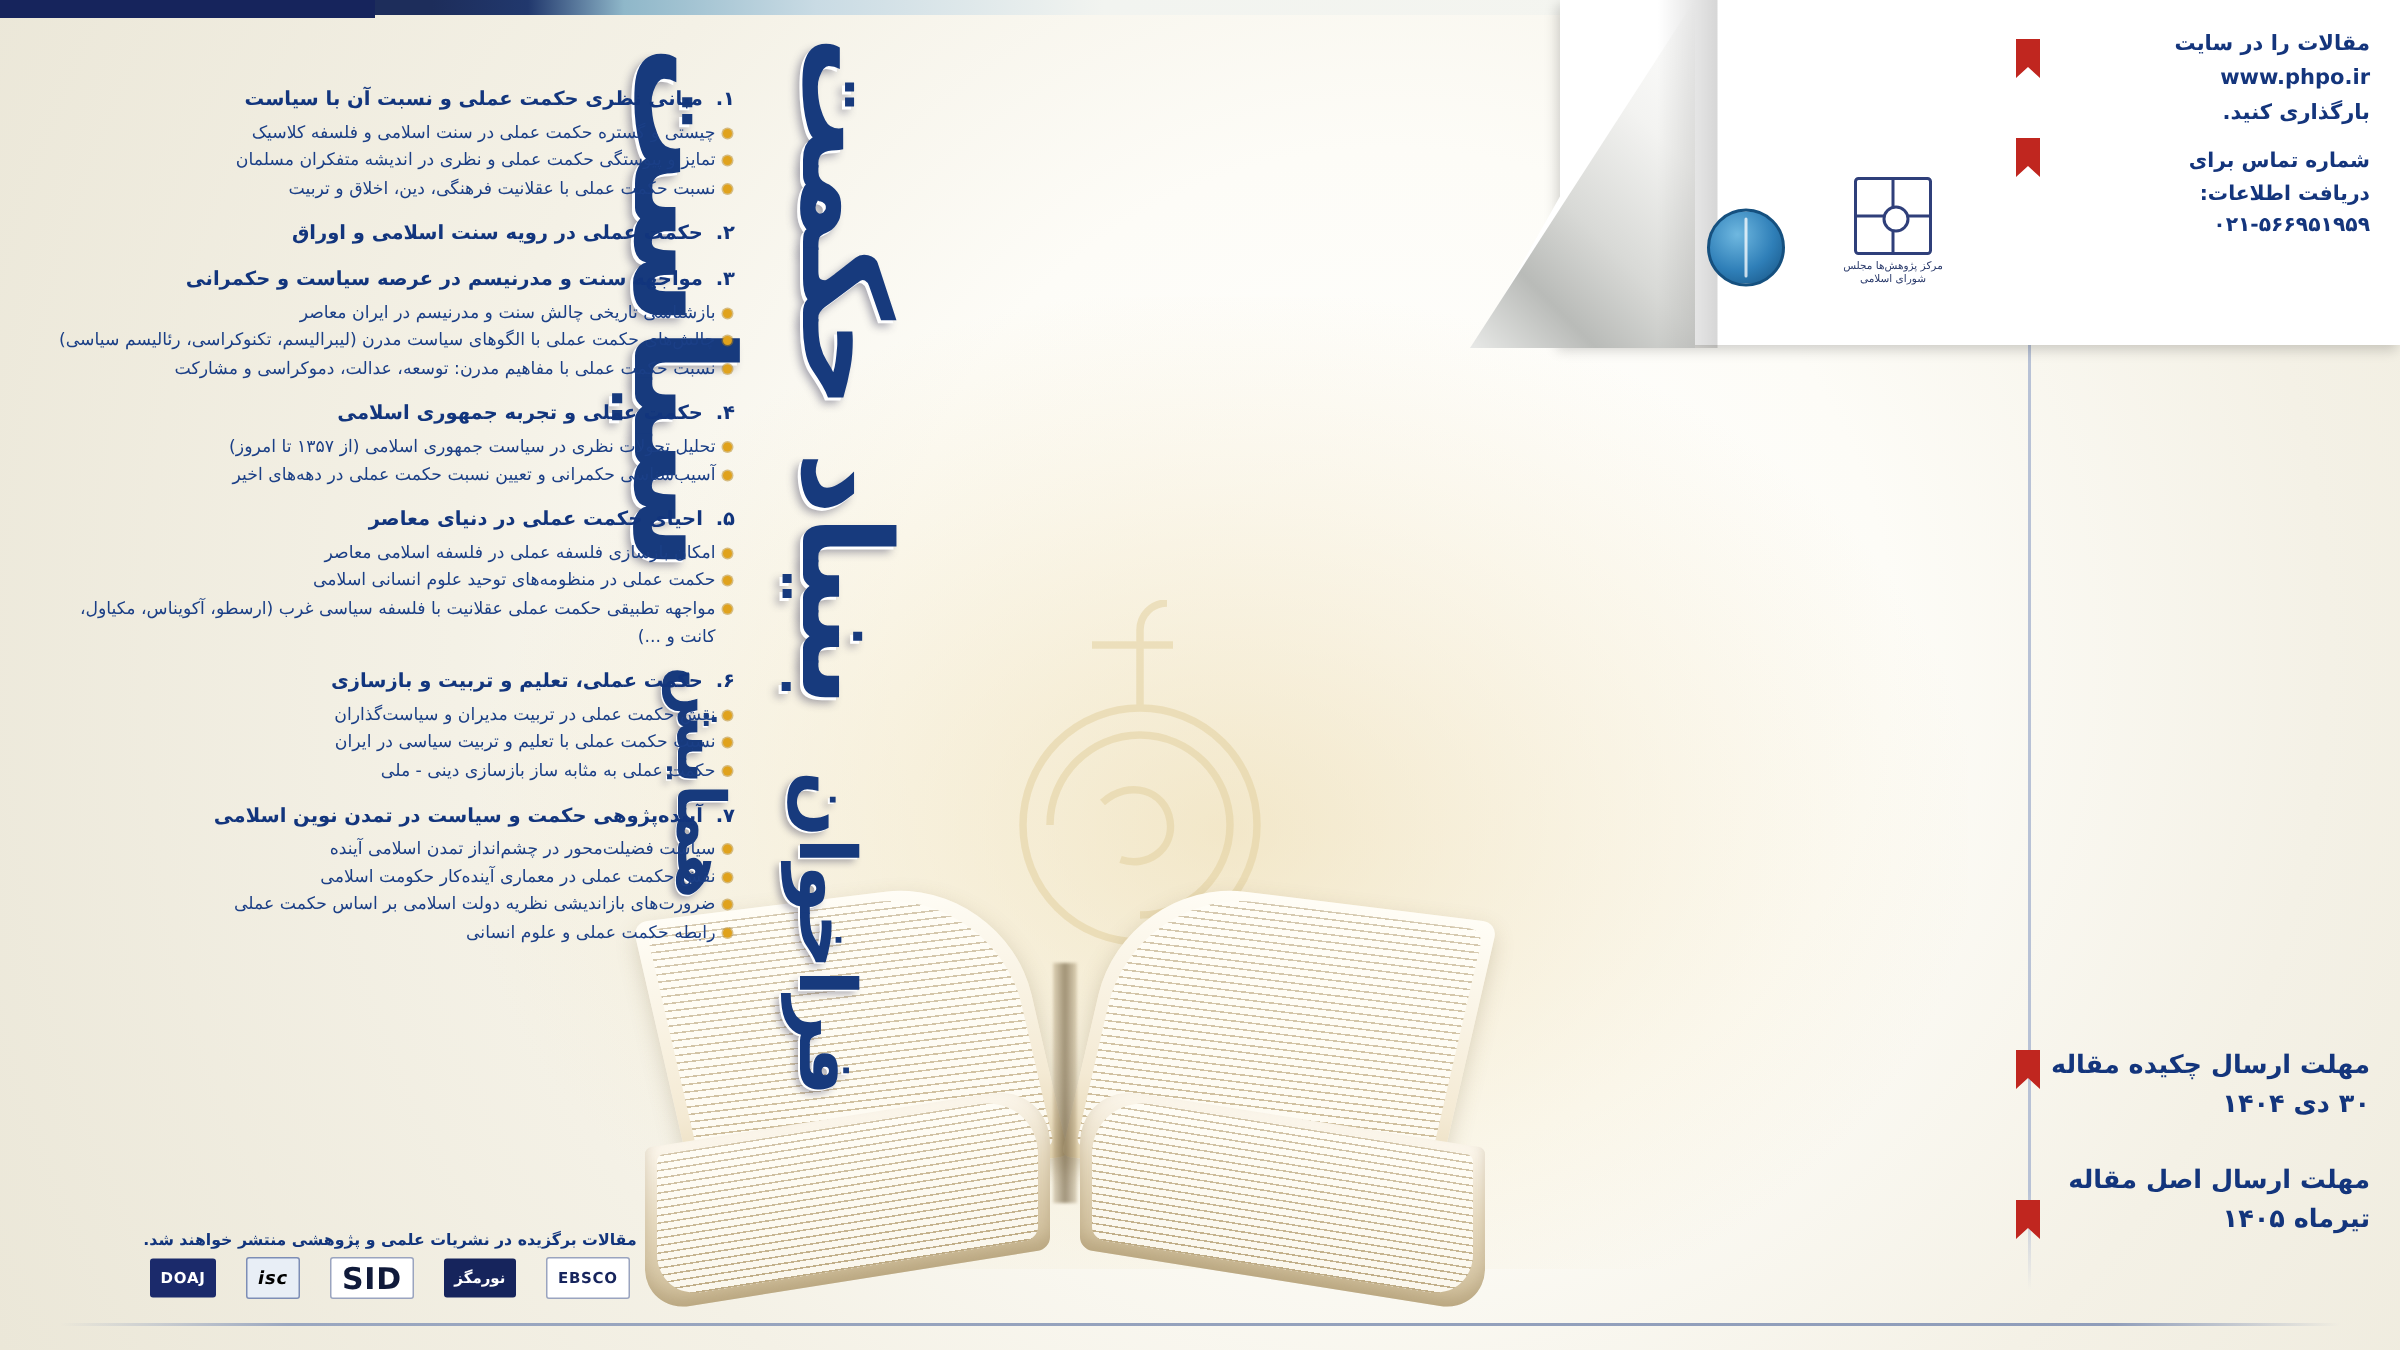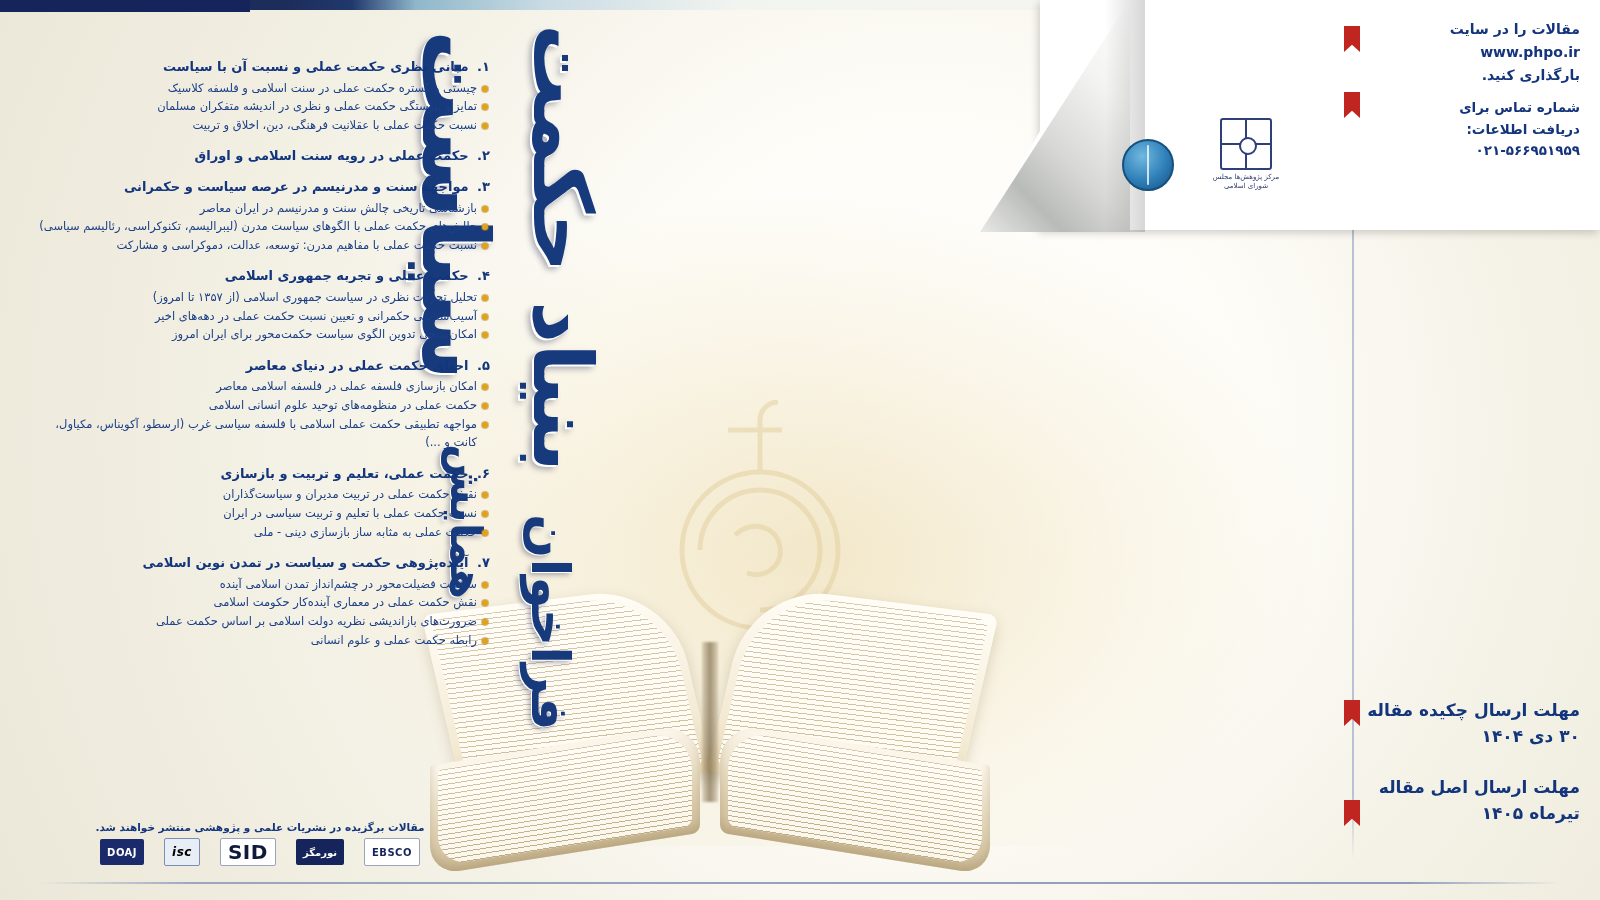--- a/index.html
+++ b/index.html
@@ -176,21 +176,21 @@
     color: #13357c;
     font-weight: bold;
     font-size: 17px;
     line-height: 1.5;
   }
 
   
   .logos {
     position: absolute;
     top: 118px;
-    right: 316px;
+    right: 300px;
     display: flex;
     gap: 34px;
     align-items: flex-end;
     z-index: 5;
   }
   .logo-box { text-align: center; }
   .logo-mark {
     width: 48px; height: 48px;
     margin: 0 auto;
     position: relative;
@@ -558,33 +558,32 @@
     </div>
 
     <div class="section">
       <div class="sec-head">
         <span class="sec-num">۴.</span>
         <span>حکمت عملی و تجربه جمهوری اسلامی</span>
       </div>
       <ul class="bullets">
         <li>تحلیل تحولات نظری در سیاست جمهوری اسلامی (از ۱۳۵۷ تا امروز)</li>
         <li>آسیب‌شناسی حکمرانی و تعیین نسبت حکمت عملی در دهه‌های اخیر</li>
-        <li>امکان‌سنجی تدوین الگوی سیاست حکمت‌محور برای ایران امروز</li>
       </ul>
     </div>
 
     <div class="section">
       <div class="sec-head">
         <span class="sec-num">۵.</span>
         <span>احیای حکمت عملی در دنیای معاصر</span>
       </div>
       <ul class="bullets">
         <li>امکان بازسازی فلسفه عملی در فلسفه اسلامی معاصر</li>
         <li>حکمت عملی در منظومه‌های توحید علوم انسانی اسلامی</li>
-        <li>مواجهه تطبیقی حکمت عملی اسلامی با فلسفه سیاسی غرب (ارسطو، آکویناس، مکیاول، کانت و ...)</li>
+        <li>مواجهه تطبیقی حکمت عملی عقلانیت با فلسفه سیاسی غرب (ارسطو، آکویناس، مکیاول، کانت و ...)</li>
       </ul>
     </div>
 
     <div class="section">
       <div class="sec-head">
         <span class="sec-num">۶.</span>
         <span>حکمت عملی، تعلیم و تربیت و بازسازی</span>
       </div>
       <ul class="bullets">
         <li>نقش حکمت عملی در تربیت مدیران و سیاست‌گذاران</li>

